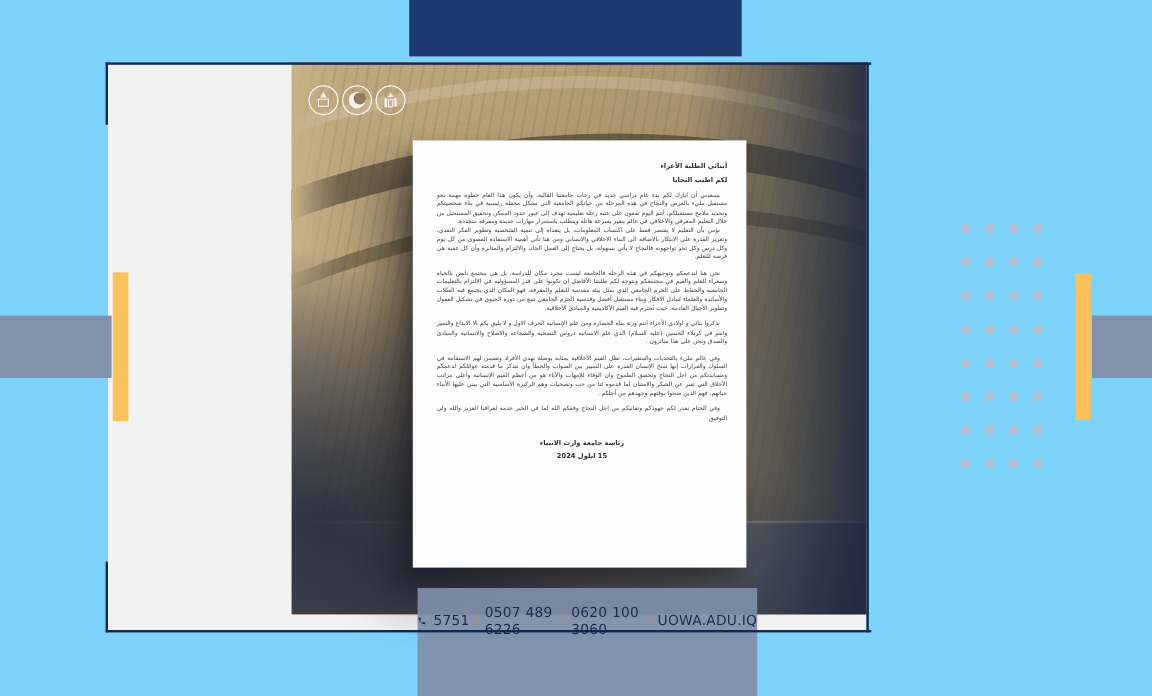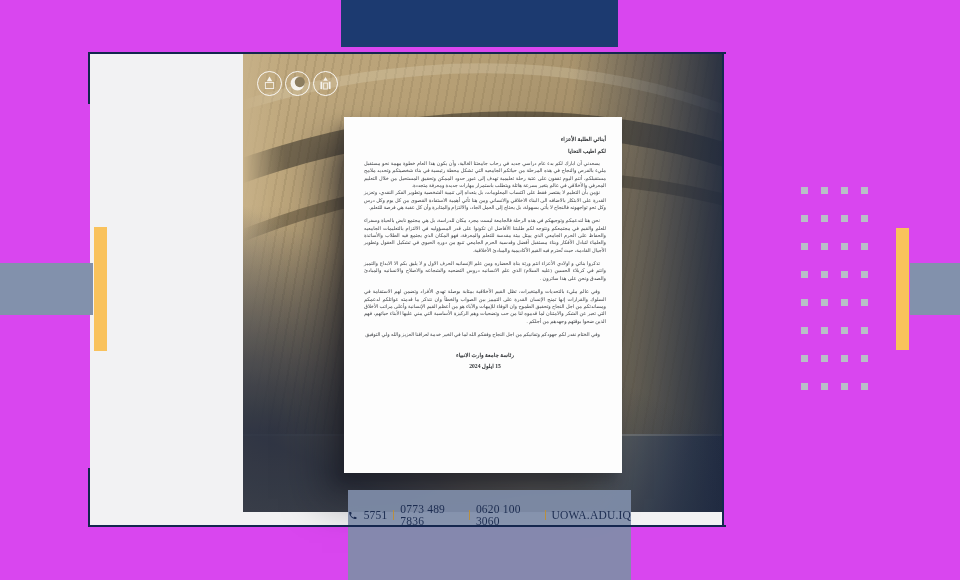--- a/index.html
+++ b/index.html
@@ -2,21 +2,21 @@
 <html lang="ar"><head>
 <meta charset="utf-8">
 <style>
   * { margin:0; padding:0; box-sizing:border-box; }
   html,body { width:960px; height:580px; overflow:hidden; }
   body { font-family:"DejaVu Sans", sans-serif; background:#ebecee; position:relative; }
 
   .abs { position:absolute; }
 
   
-  .canvas { position:absolute; inset:0; background:#d946ef;font-family:Liberation Serif, serif; }
+  .canvas { position:absolute; inset:0; background:#7dd3fc; }
   .inner-panel { left:90px; top:53px; width:632px; height:472px; background:#f2f2f3; }
 
   
   .top-bar { left:341px; top:0; width:277px; height:47px; background:#1c3a70; z-index:3; }
 
   
   .fb { background:#14274e; z-index:6; }
   .fb-top    { left:88px;  top:52px;  width:638px; height:2px; }
   .fb-right  { left:722px; top:52px;  width:2px;   height:475px; }
   .fb-bottom { left:88px;  top:525px; width:638px; height:2px; }
@@ -141,21 +141,21 @@
     <div class="date">15 ايلول 2024</div>
   </div>
 
   <div class="abs footer-block">
     <div class="contact-row">
       <svg width="11" height="11" viewBox="0 0 24 24">
         <path fill="#1c2c50" d="M6.6 10.8c1.5 2.9 3.8 5.2 6.7 6.7l2.2-2.2c.3-.3.7-.4 1-.2 1.1.4 2.3.6 3.5.6.6 0 1 .4 1 1V20c0 .6-.4 1-1 1C10.6 21 3 13.4 3 4c0-.6.4-1 1-1h3.3c.6 0 1 .4 1 1 0 1.2.2 2.4.6 3.5.1.3 0 .7-.2 1l-2.1 2.3z"></path>
       </svg>
       <span>5751</span>
       <span class="sep"></span>
-      <span>0773 489 7836</span>
+      <span>0507 489 6226</span>
       <span class="sep"></span>
       <span>0620 100 3060</span>
       <span class="sep"></span>
       <span>UOWA.ADU.IQ</span>
     </div>
   </div>
 
   <div class="abs top-bar"></div>
 
   <div class="abs fb fb-top"></div>

